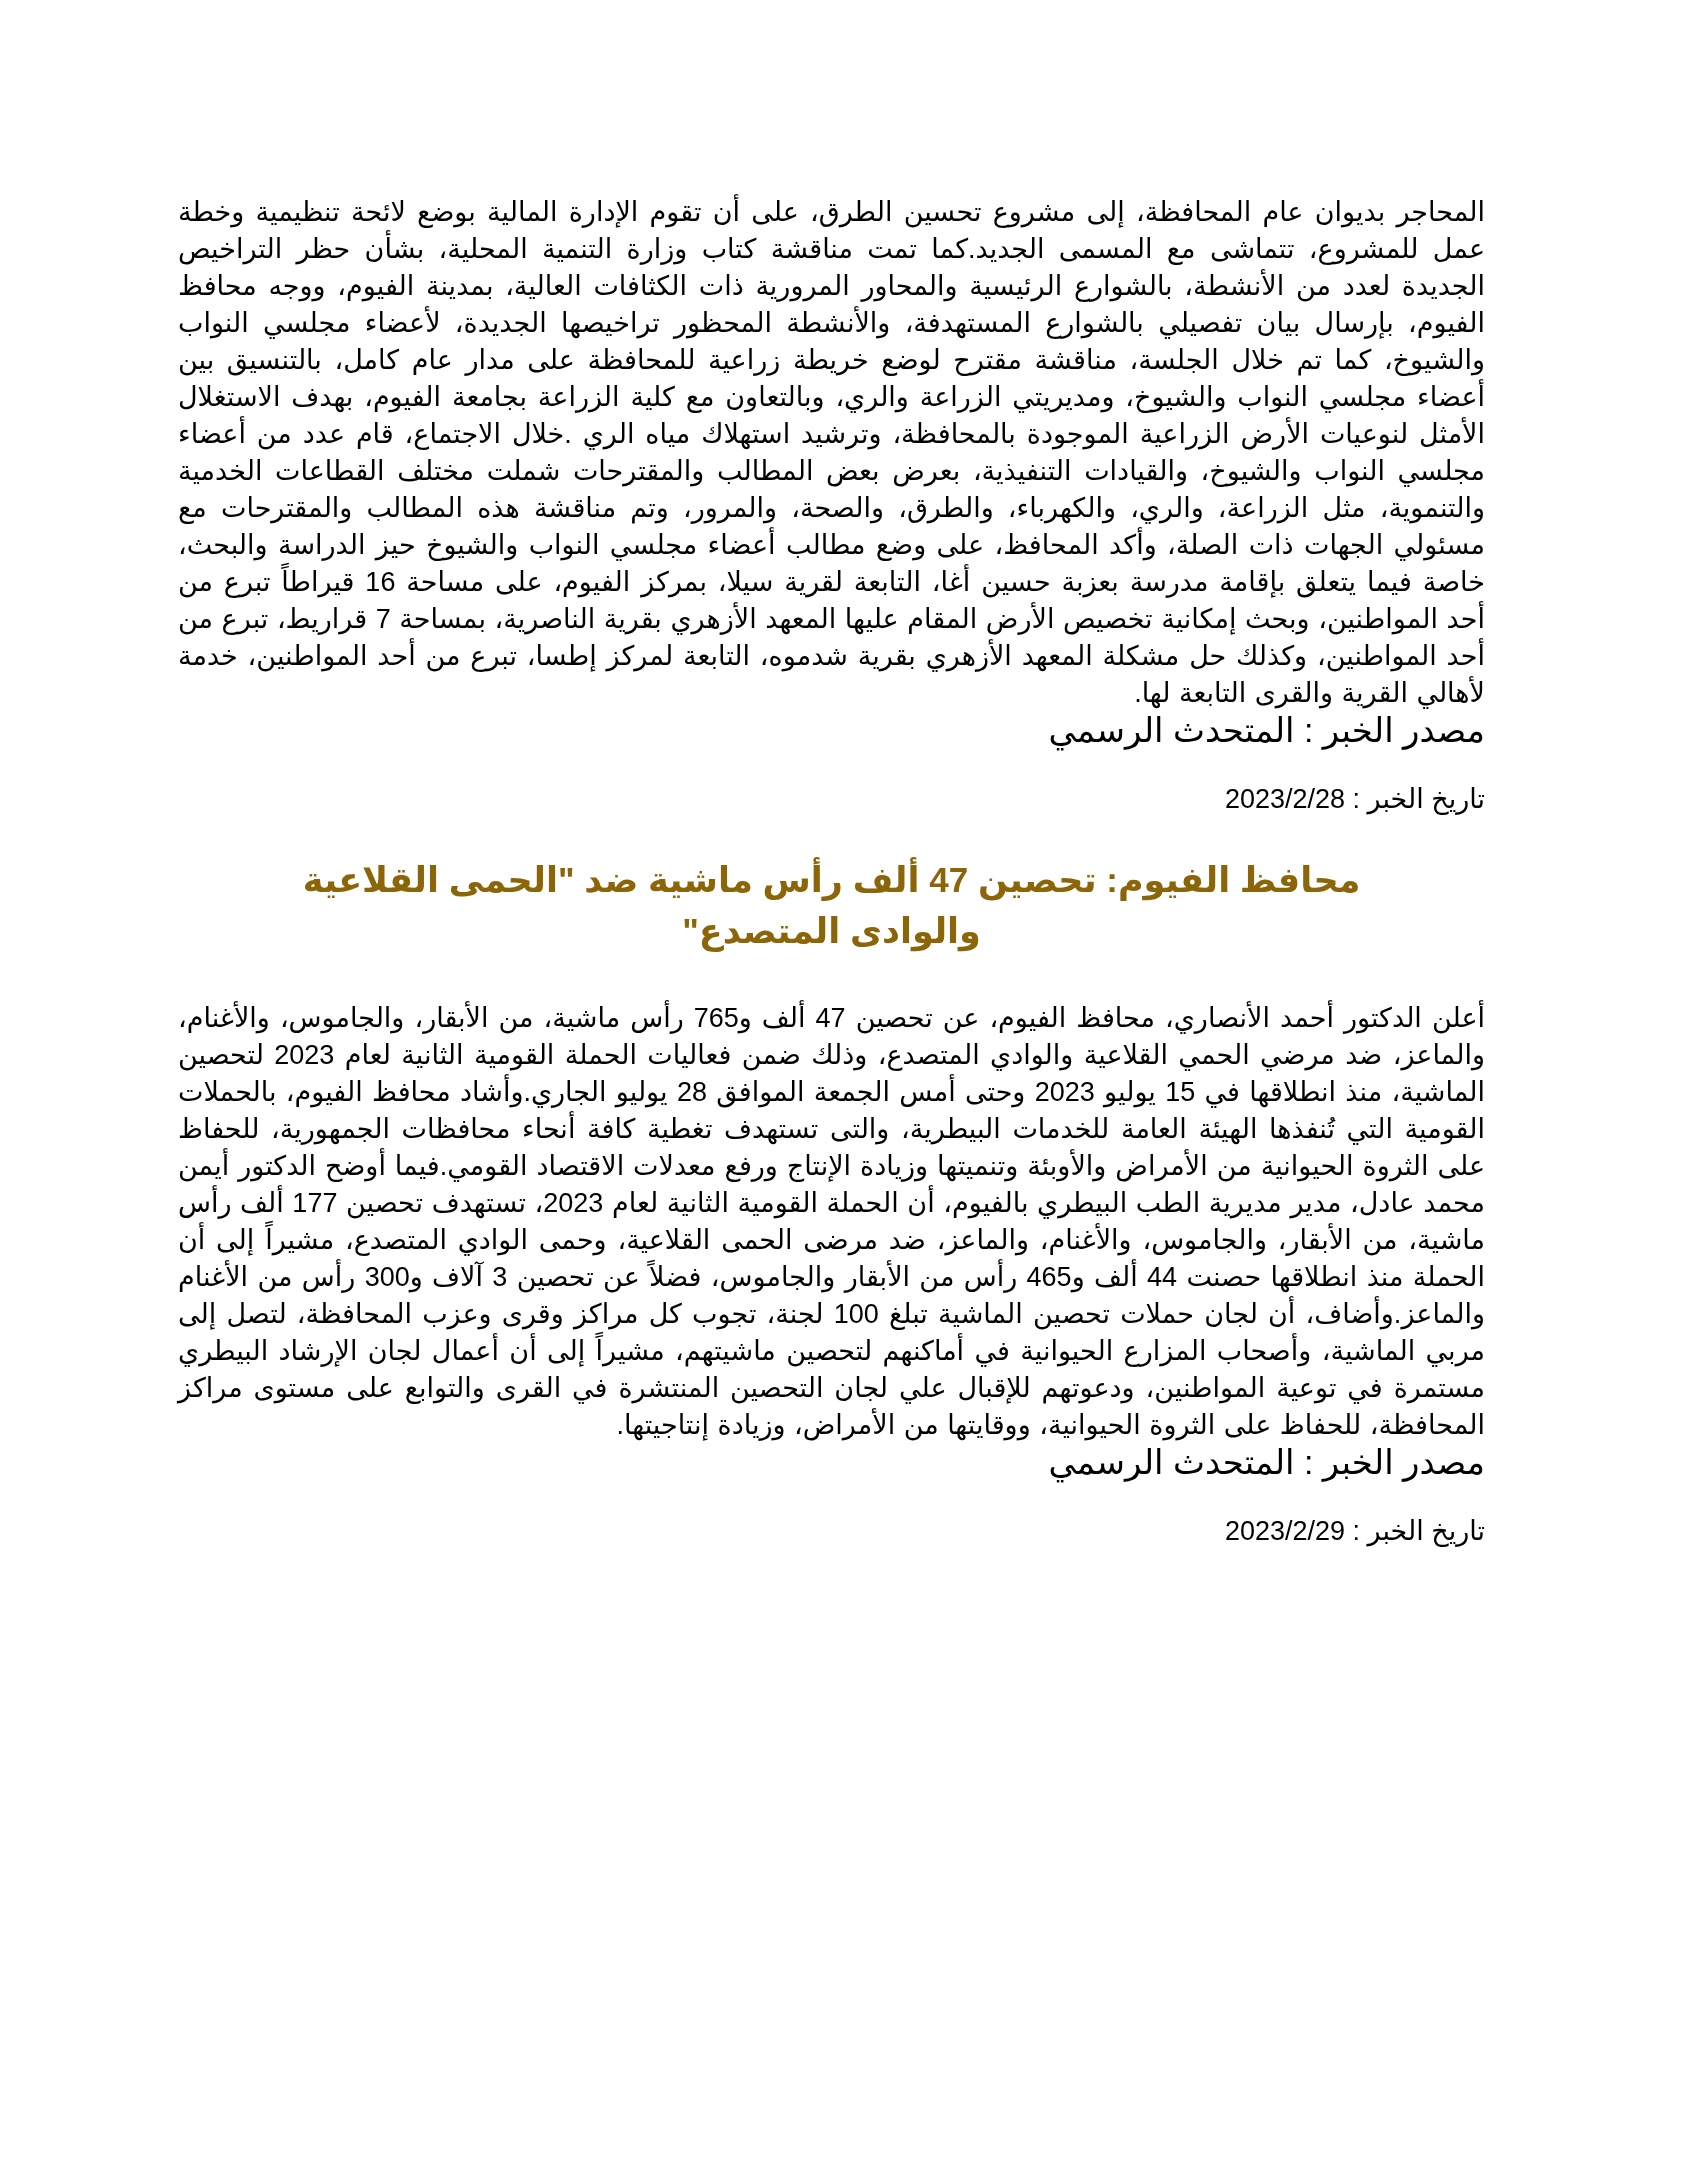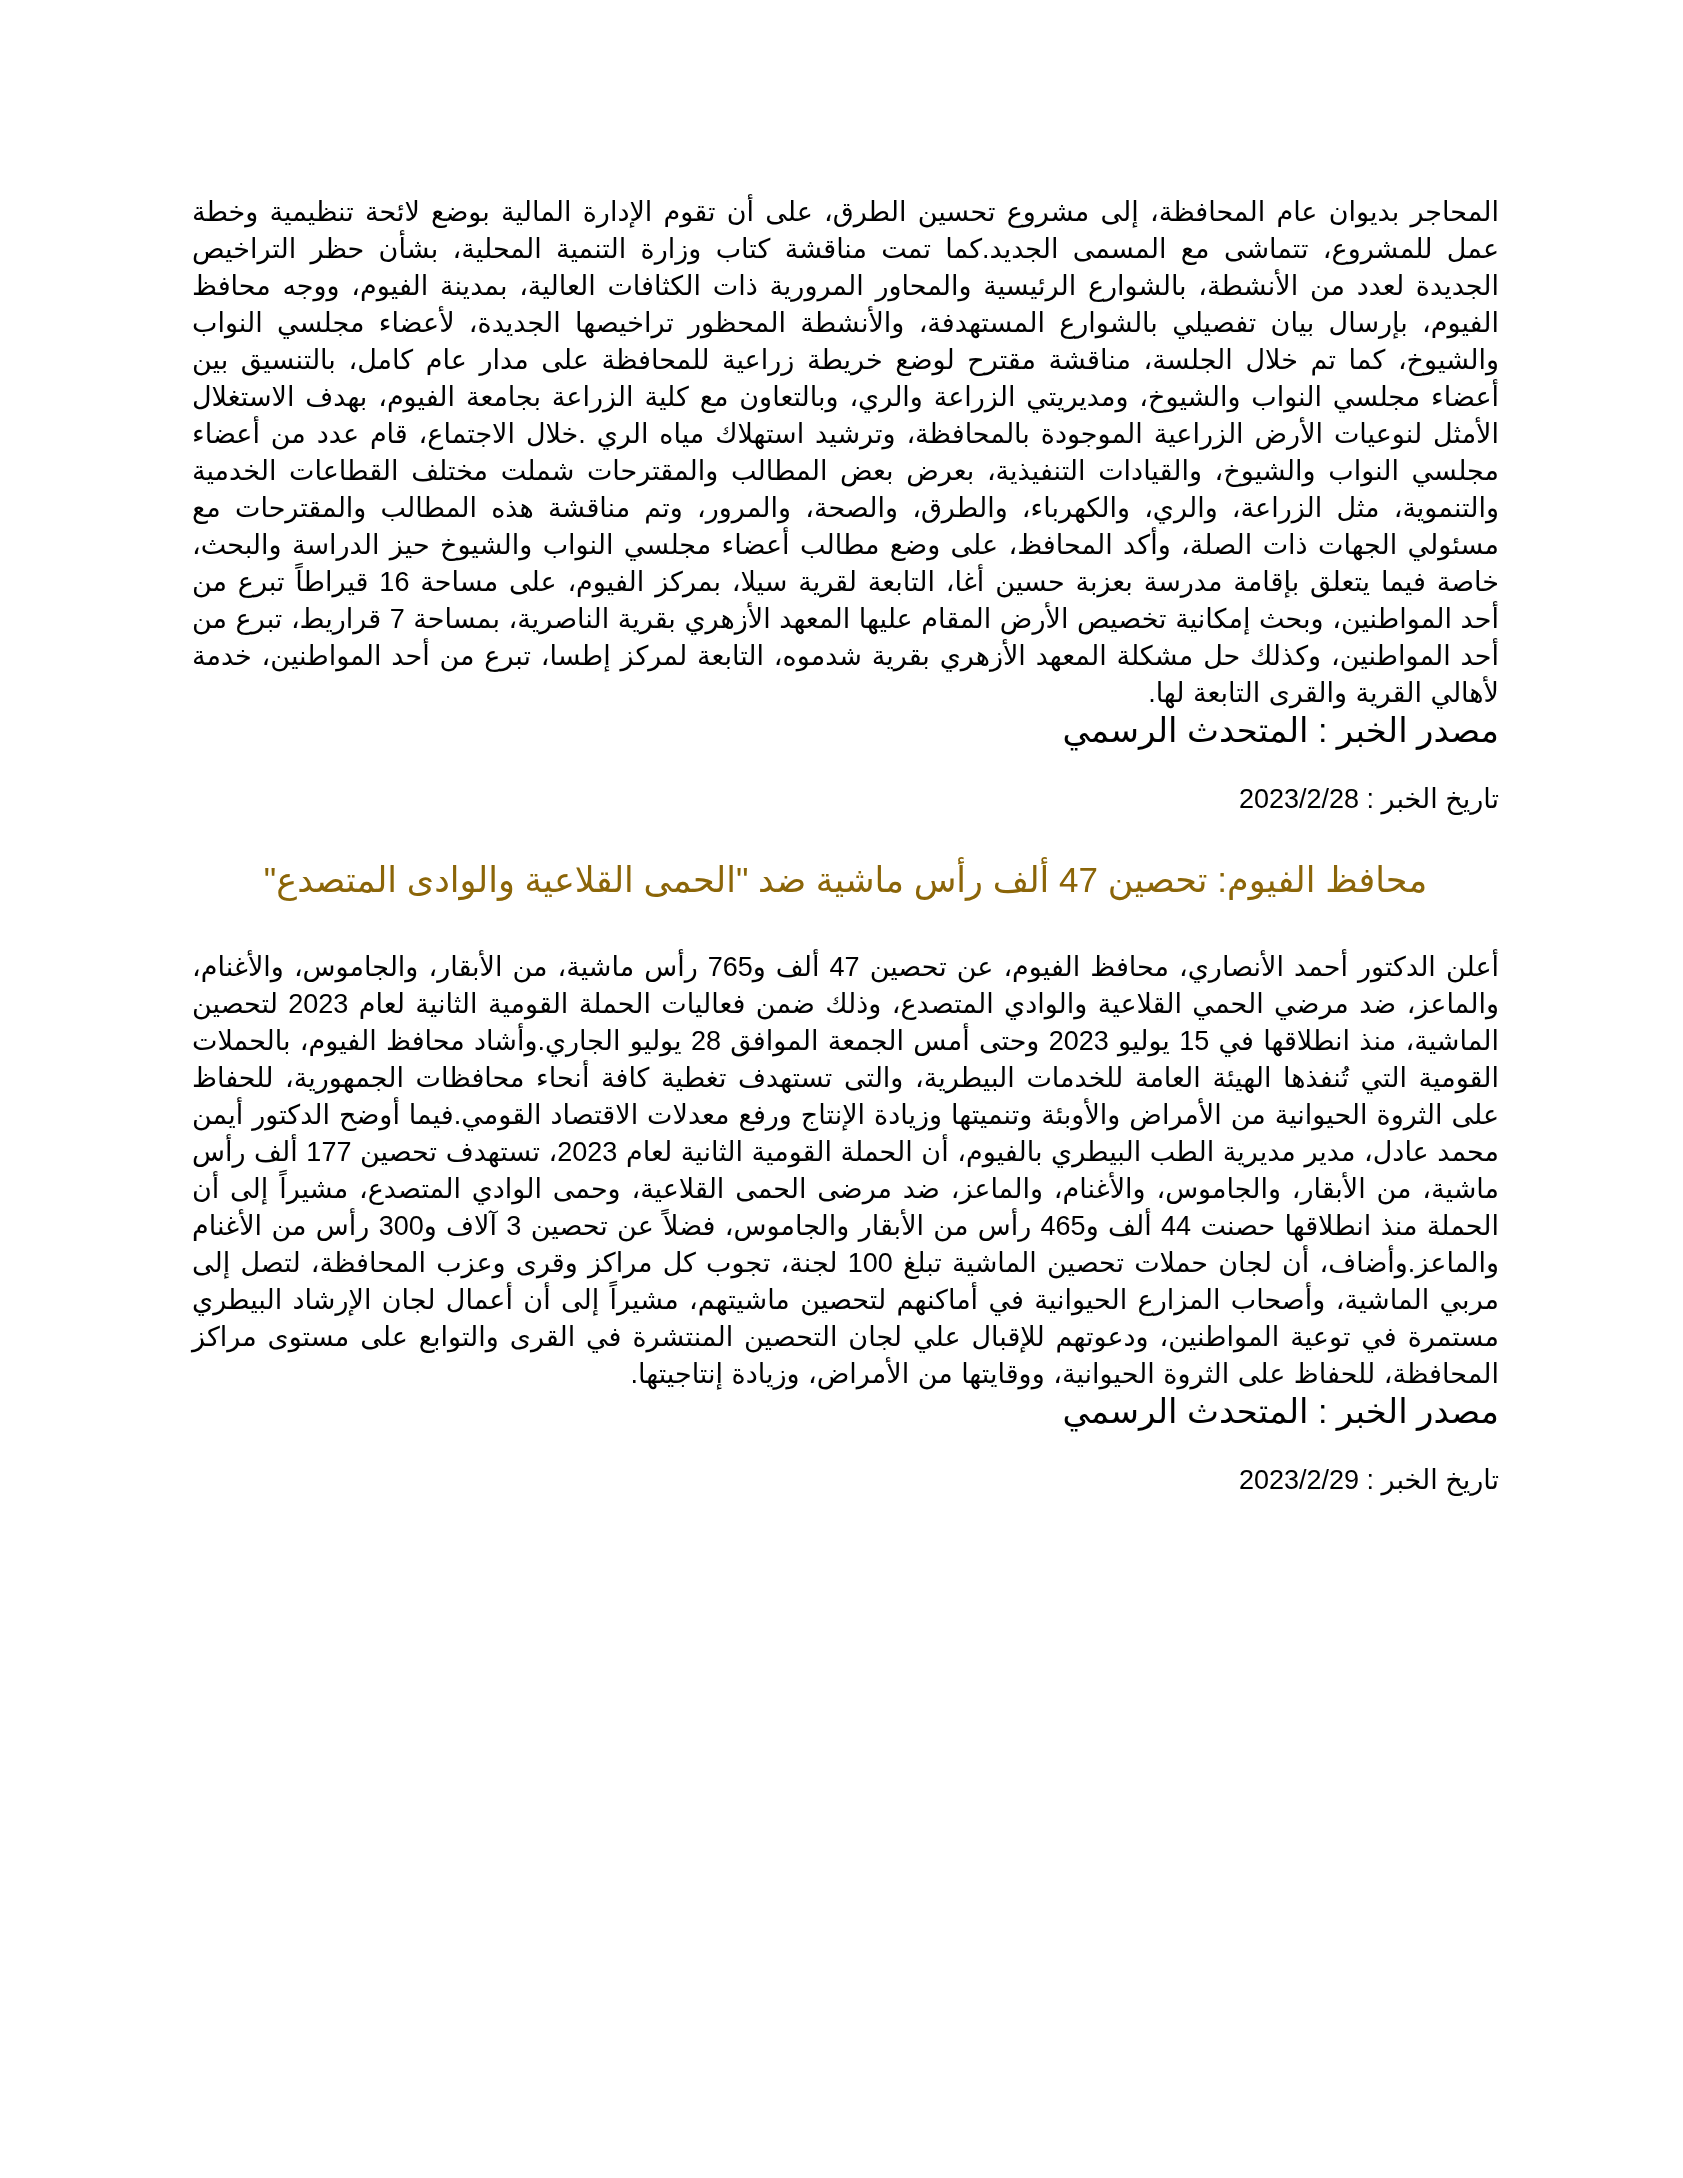--- a/index.html
+++ b/index.html
@@ -10,21 +10,21 @@
     body {
       width: 1683px;
       height: 2178px;
       position: relative;
       overflow: hidden;
       font-family: "Liberation Sans", "DejaVu Sans", sans-serif;
       color: #000000;
     }
     .page {
       position: absolute;
-      left: 192px;
+      left: 178px;
       top: 194px;
       width: 1307px;
       direction: rtl;
       text-align: right;
     }
     .para {
       font-size: 27px;
       line-height: 37px;
       text-align: justify;
       text-align-last: right;
@@ -37,21 +37,21 @@
       margin: 0;
     }
     .date {
       font-size: 27px;
       line-height: 37px;
       margin: 32px 0 0 0;
     }
     .headline {
       font-size: 35px;
       line-height: 51px;
-      font-weight: normal;
+      font-weight: bold;
       text-align: center;
       color: #8b6508;
       margin: 36px 59px 44px 59px;
     }
   </style>
 </head>
 <body>
 
 <div class="page">
   <section>

